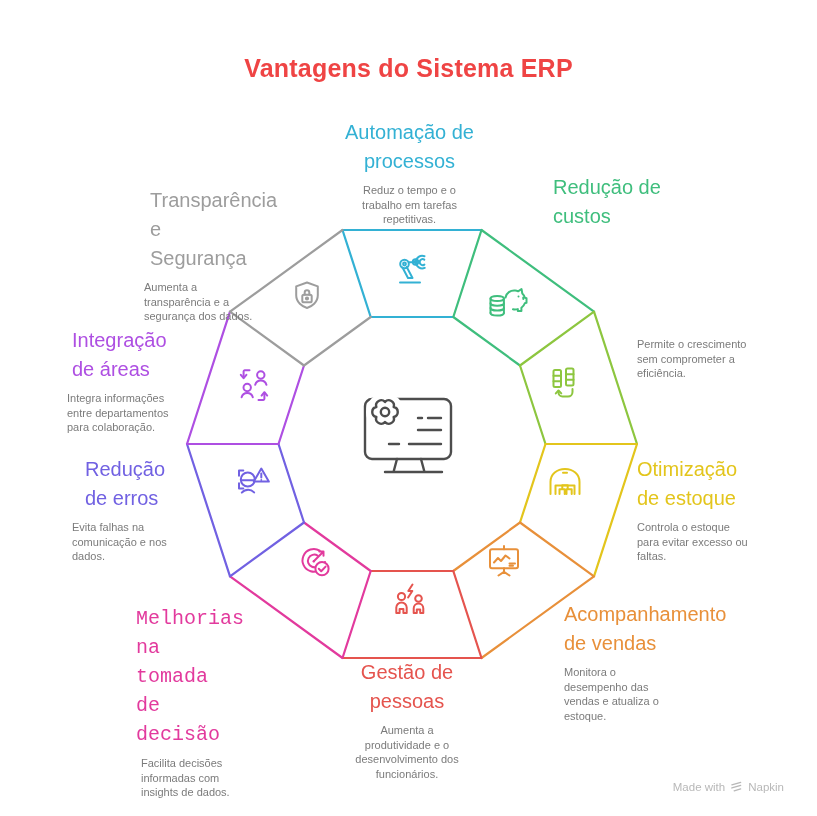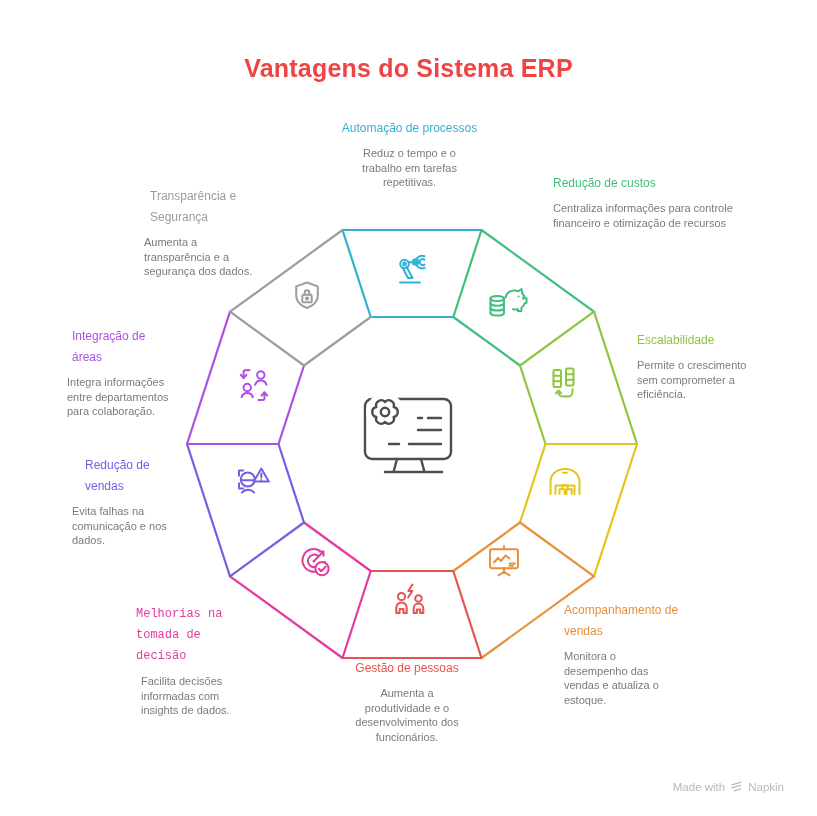--- a/index.html
+++ b/index.html
@@ -24,21 +24,21 @@
   .icon-svg .fd{fill:currentColor;stroke:none;}
 
   
   .center-icon{position:absolute;left:352px;top:383px;width:124px;height:96px;color:#4d4d4d;}
   .center-icon svg{width:100%;height:100%;display:block;}
   .center-icon svg *{fill:none;stroke:currentColor;stroke-width:2.4;stroke-linecap:round;stroke-linejoin:round;}
   .center-icon svg .wf{fill:#ffffff;stroke:none;}
 
   
   .lbl{position:absolute;}
-  .lbl .t{font-size:12px;line-height:21px;color:var(--c,#555);}
+  .lbl .t{font-size:20px;line-height:29px;color:var(--c,#555);}
   .lbl .d{font-size:11px;line-height:14.5px;color:#7b7b7b;margin-top:7px;}
   .lbl.c{text-align:center;}
   .lbl.c .t,.lbl.c .d{margin-left:auto;margin-right:auto;}
   .lbl.r{text-align:left;}
   .lbl.r .t,.lbl.r .d{margin-left:auto;}
 
   .lbl0{left:322px;top:118px;width:175px;}  .lbl0 .t{max-width:150px;} .lbl0 .d{max-width:128px;}
   .lbl1{left:553px;top:173px;width:210px;}  .lbl1 .t{max-width:115px;} .lbl1 .d{max-width:190px;}
   .lbl2{left:637px;top:330px;width:170px;}  .lbl2 .d{max-width:125px;}
   .lbl3{left:637px;top:455px;width:170px;}  .lbl3 .t{max-width:120px;} .lbl3 .d{max-width:115px;}
@@ -204,40 +204,42 @@
       <circle cx="22" cy="22.5" r="1.1"></circle>
     </svg>
   </div>
 
   <div class="lbl lbl0 c" style="--c: #33b1d4;">
     <div class="t">Automação de processos</div>
     <div class="d">Reduz o tempo e o trabalho em tarefas repetitivas.</div>
   </div>
   <div class="lbl lbl1" style="--c: #3fbe7d;">
     <div class="t">Redução de custos</div>
-    <div class="d">Centraliza informações para controle financeiro e otimização de recursos</div>
   </div>
   <div class="lbl lbl2" style="--c: #8dc63f;">
-    <div class="t">Escalabilidade</div>
     <div class="d">Permite o crescimento sem comprometer a eficiência.</div>
+  </div>
+  <div class="lbl lbl3" style="--c: #e3c51c;">
+    <div class="t">Otimização de estoque</div>
+    <div class="d">Controla o estoque para evitar excesso ou faltas.</div>
   </div>
   <div class="lbl lbl4" style="--c: #e8903a;">
     <div class="t">Acompanhamento de vendas</div>
     <div class="d">Monitora o desempenho das vendas e atualiza o estoque.</div>
   </div>
   <div class="lbl lbl5 c" style="--c: #e5544e;">
     <div class="t">Gestão de pessoas</div>
     <div class="d">Aumenta a produtividade e o desenvolvimento dos funcionários.</div>
   </div>
   <div class="lbl lbl6 r" style="--c: #e23a9d;">
     <div class="t">Melhorias na tomada de decisão</div>
     <div class="d">Facilita decisões informadas com insights de dados.</div>
   </div>
   <div class="lbl lbl7 r" style="--c: #7161e2;">
-    <div class="t">Redução de vendas</div>
+    <div class="t">Redução de erros</div>
     <div class="d">Evita falhas na comunicação e nos dados.</div>
   </div>
   <div class="lbl lbl8 r" style="--c: #ae4fe2;">
     <div class="t">Integração de áreas</div>
     <div class="d">Integra informações entre departamentos para colaboração.</div>
   </div>
   <div class="lbl lbl9 r" style="--c: #9d9d9d;">
     <div class="t">Transparência e Segurança</div>
     <div class="d">Aumenta a transparência e a segurança dos dados.</div>
   </div>

